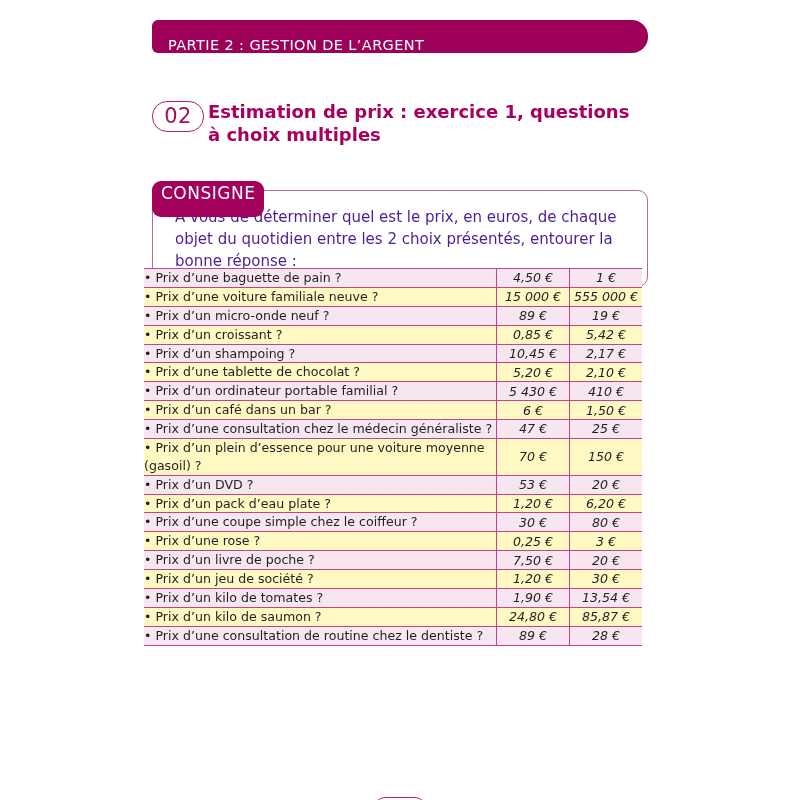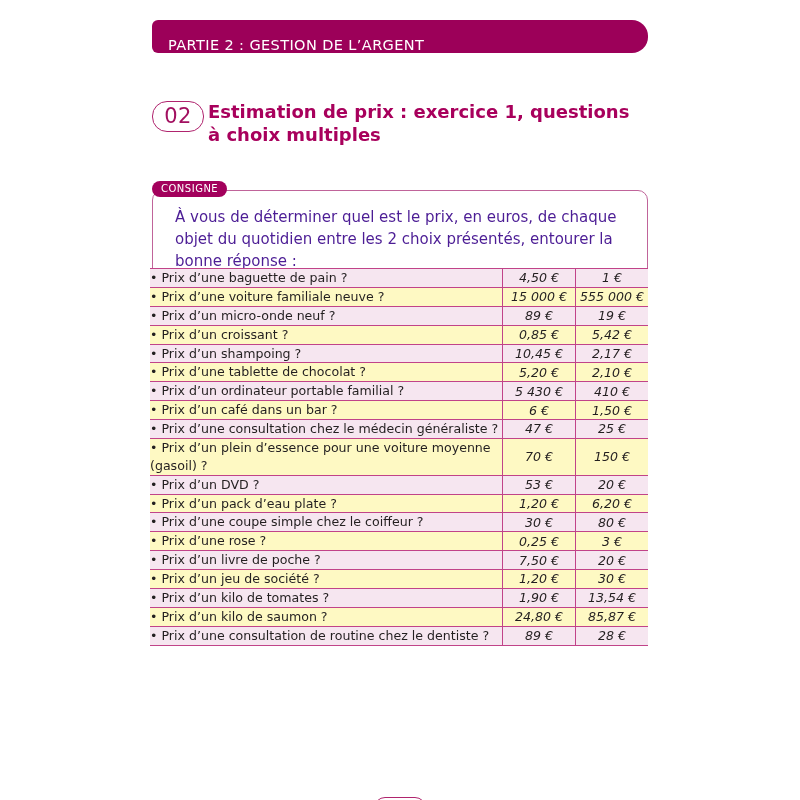--- a/index.html
+++ b/index.html
@@ -92,31 +92,31 @@
     font-size: 15px;
     line-height: 1.45;
     color: #4c1d95;
   }
   .consigne-tag {
     position: absolute;
     left: 0px;
     top: -9px;
     background: #a3005c;
     color: #ffffff;
-    font-size: 10px;
+    font-size: 17px;
     letter-spacing: 0.5px;
-    padding: 2px 9px 1px 9px;
+    padding: 2px 9px 13px 9px;
     border-radius: 9px;
     line-height: 1.25;
   }
 
   
   .price-table {
     position: absolute;
-    left: 150px;
+    left: 144px;
     top: 268px;
     width: 498px;
     border-collapse: collapse;
     table-layout: fixed;
   }
   .price-table tr {
     background: #fef9c3;
   }
   .price-table tr.shaded {
     background: #f6e6f0;

